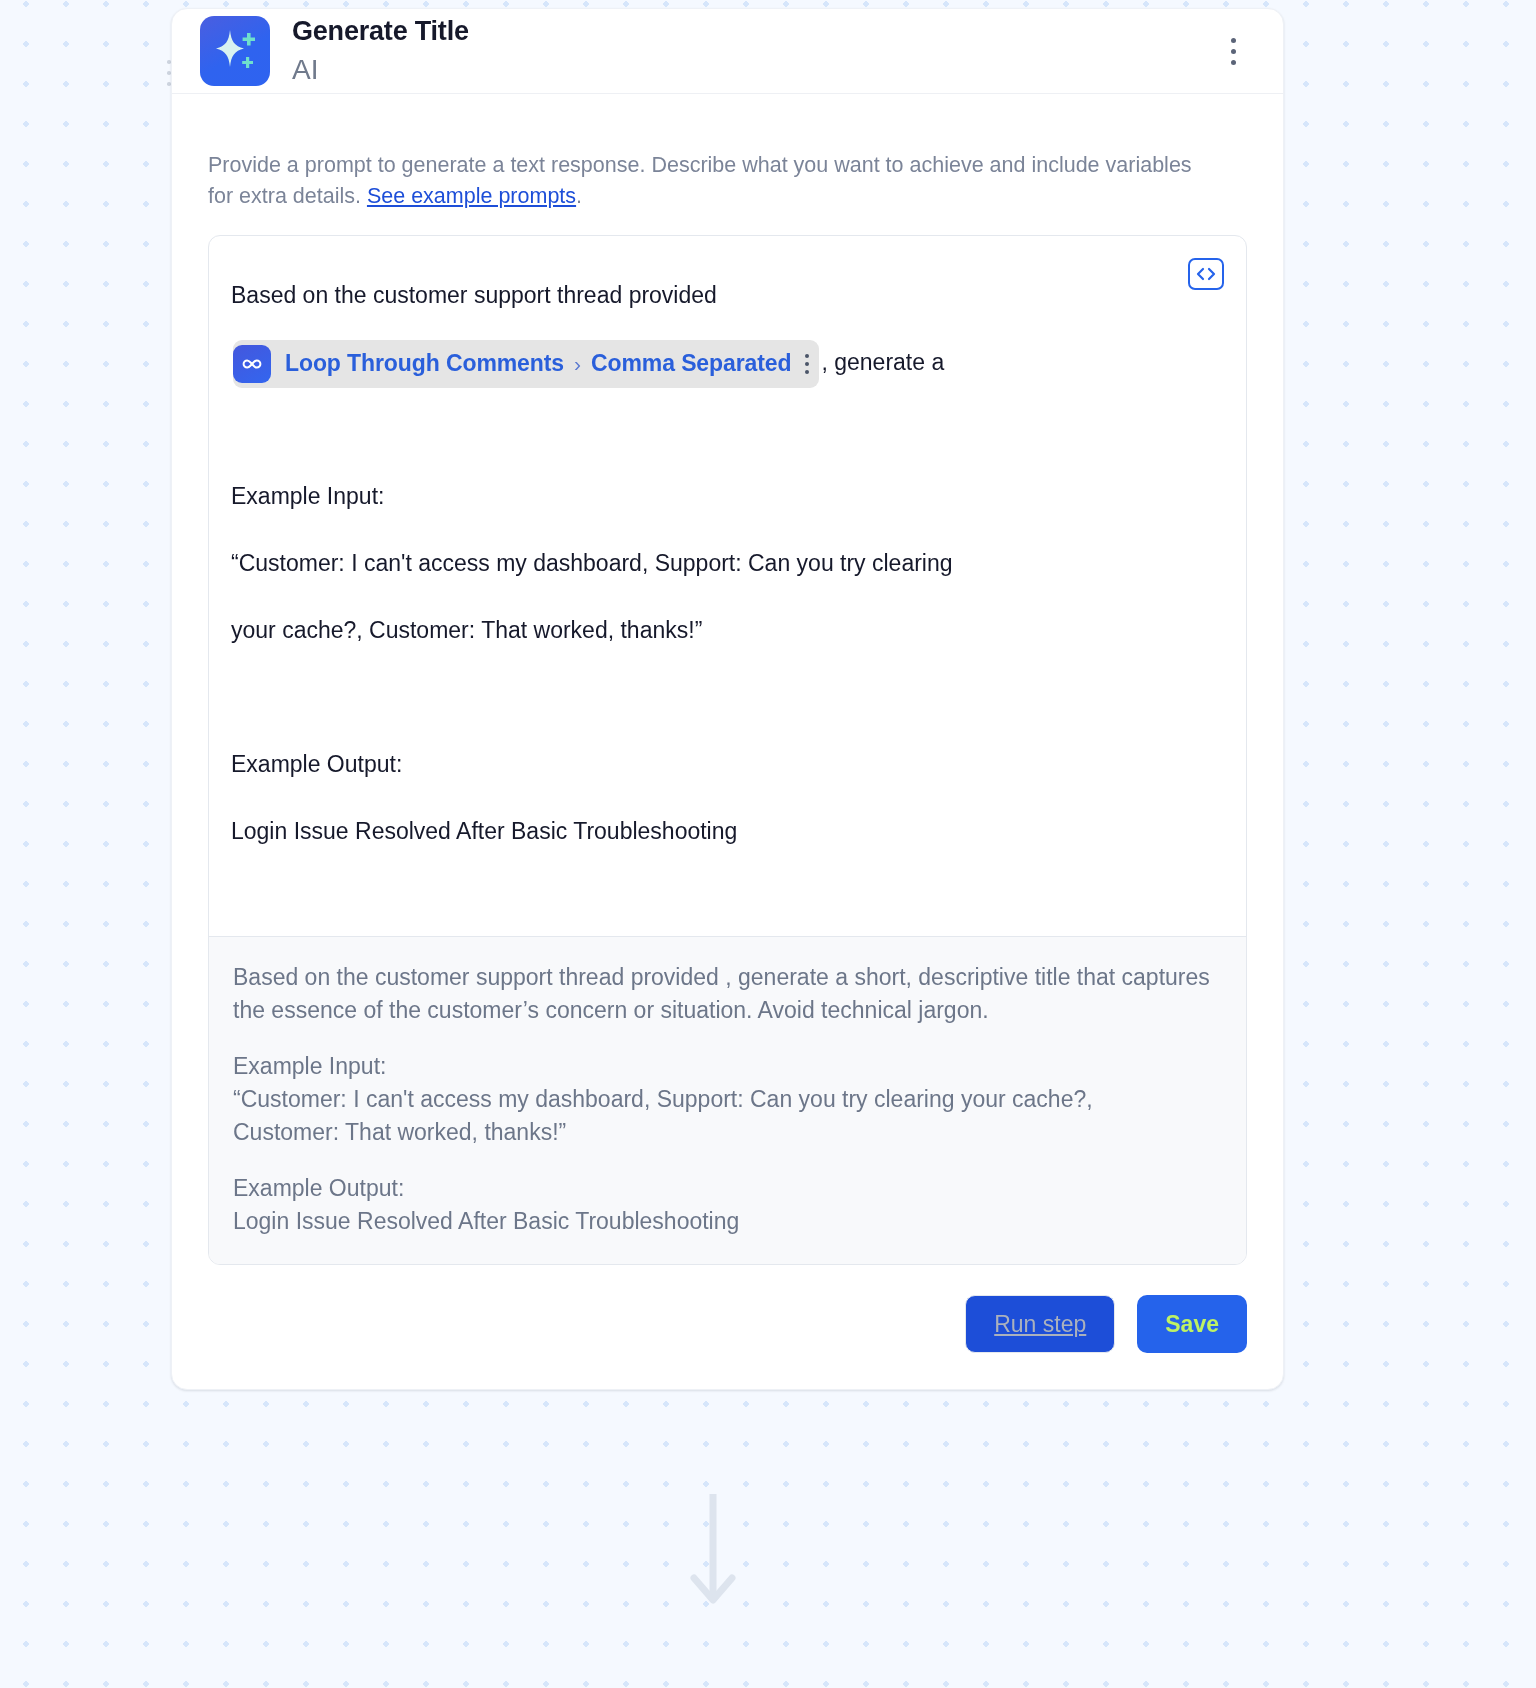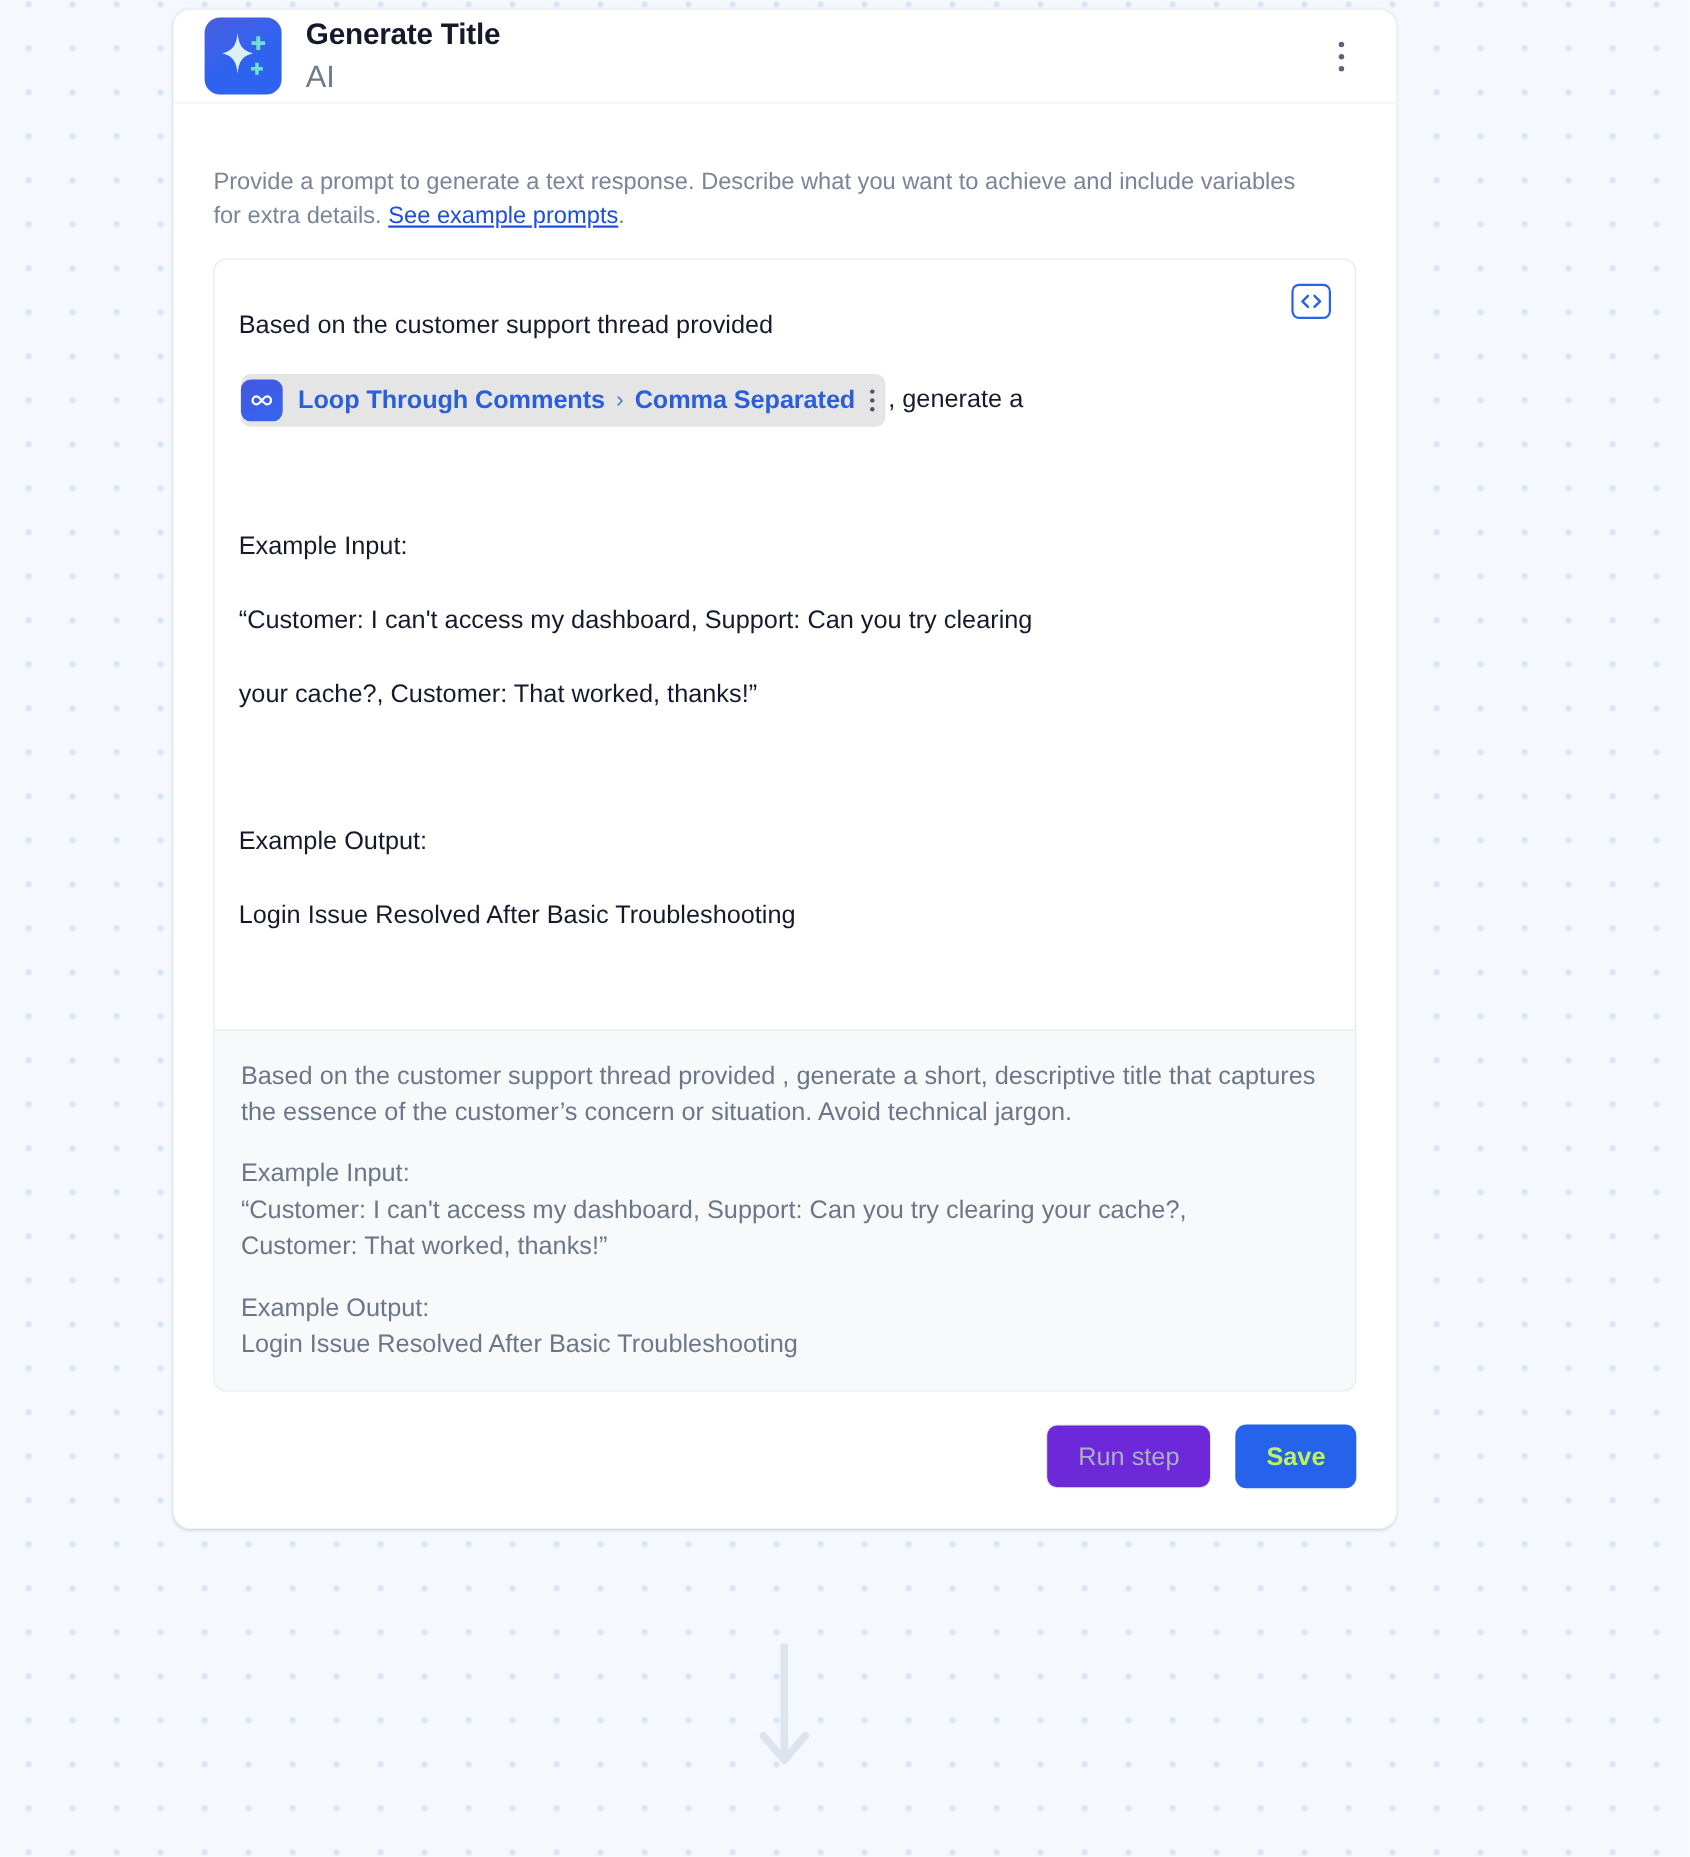--- a/index.html
+++ b/index.html
@@ -14,21 +14,21 @@
     background-image: radial-gradient(circle, #d6e6fb 2.6px, transparent 2.8px);
     background-size: 40px 40px;
     background-position: 6px 24px;
     overflow: hidden;
     position: relative;
   }
 
   
   .card {
     position: absolute;
-    left: 157px;
+    left: 171px;
     top: 8px;
     width: 1113px;
     background: #ffffff;
     border-radius: 16px;
     box-shadow: 0 1px 3px rgba(16,24,40,.07), 0 1px 2px rgba(16,24,40,.05);
     border: 1px solid #eef1f6;
     box-sizing: border-box;
   }
 
   
@@ -247,24 +247,25 @@
     padding: 0 28px;
     height: 58px;
     display: inline-flex;
     align-items: center;
     justify-content: center;
     box-sizing: border-box;
     cursor: pointer;
     border: none;
   }
   .btn-secondary {
-    background: #6d28d9;
+    background: #1d4ed8;
     border: 1px solid #e4e8ee;
     color: #aab1bd;
     font-weight: normal;
+    text-decoration: underline;
   }
   .btn-primary {
     background: #2563eb;
     color: #bef264;
     font-weight: bold;
   }
 
   
   .connector {
     position: absolute;

